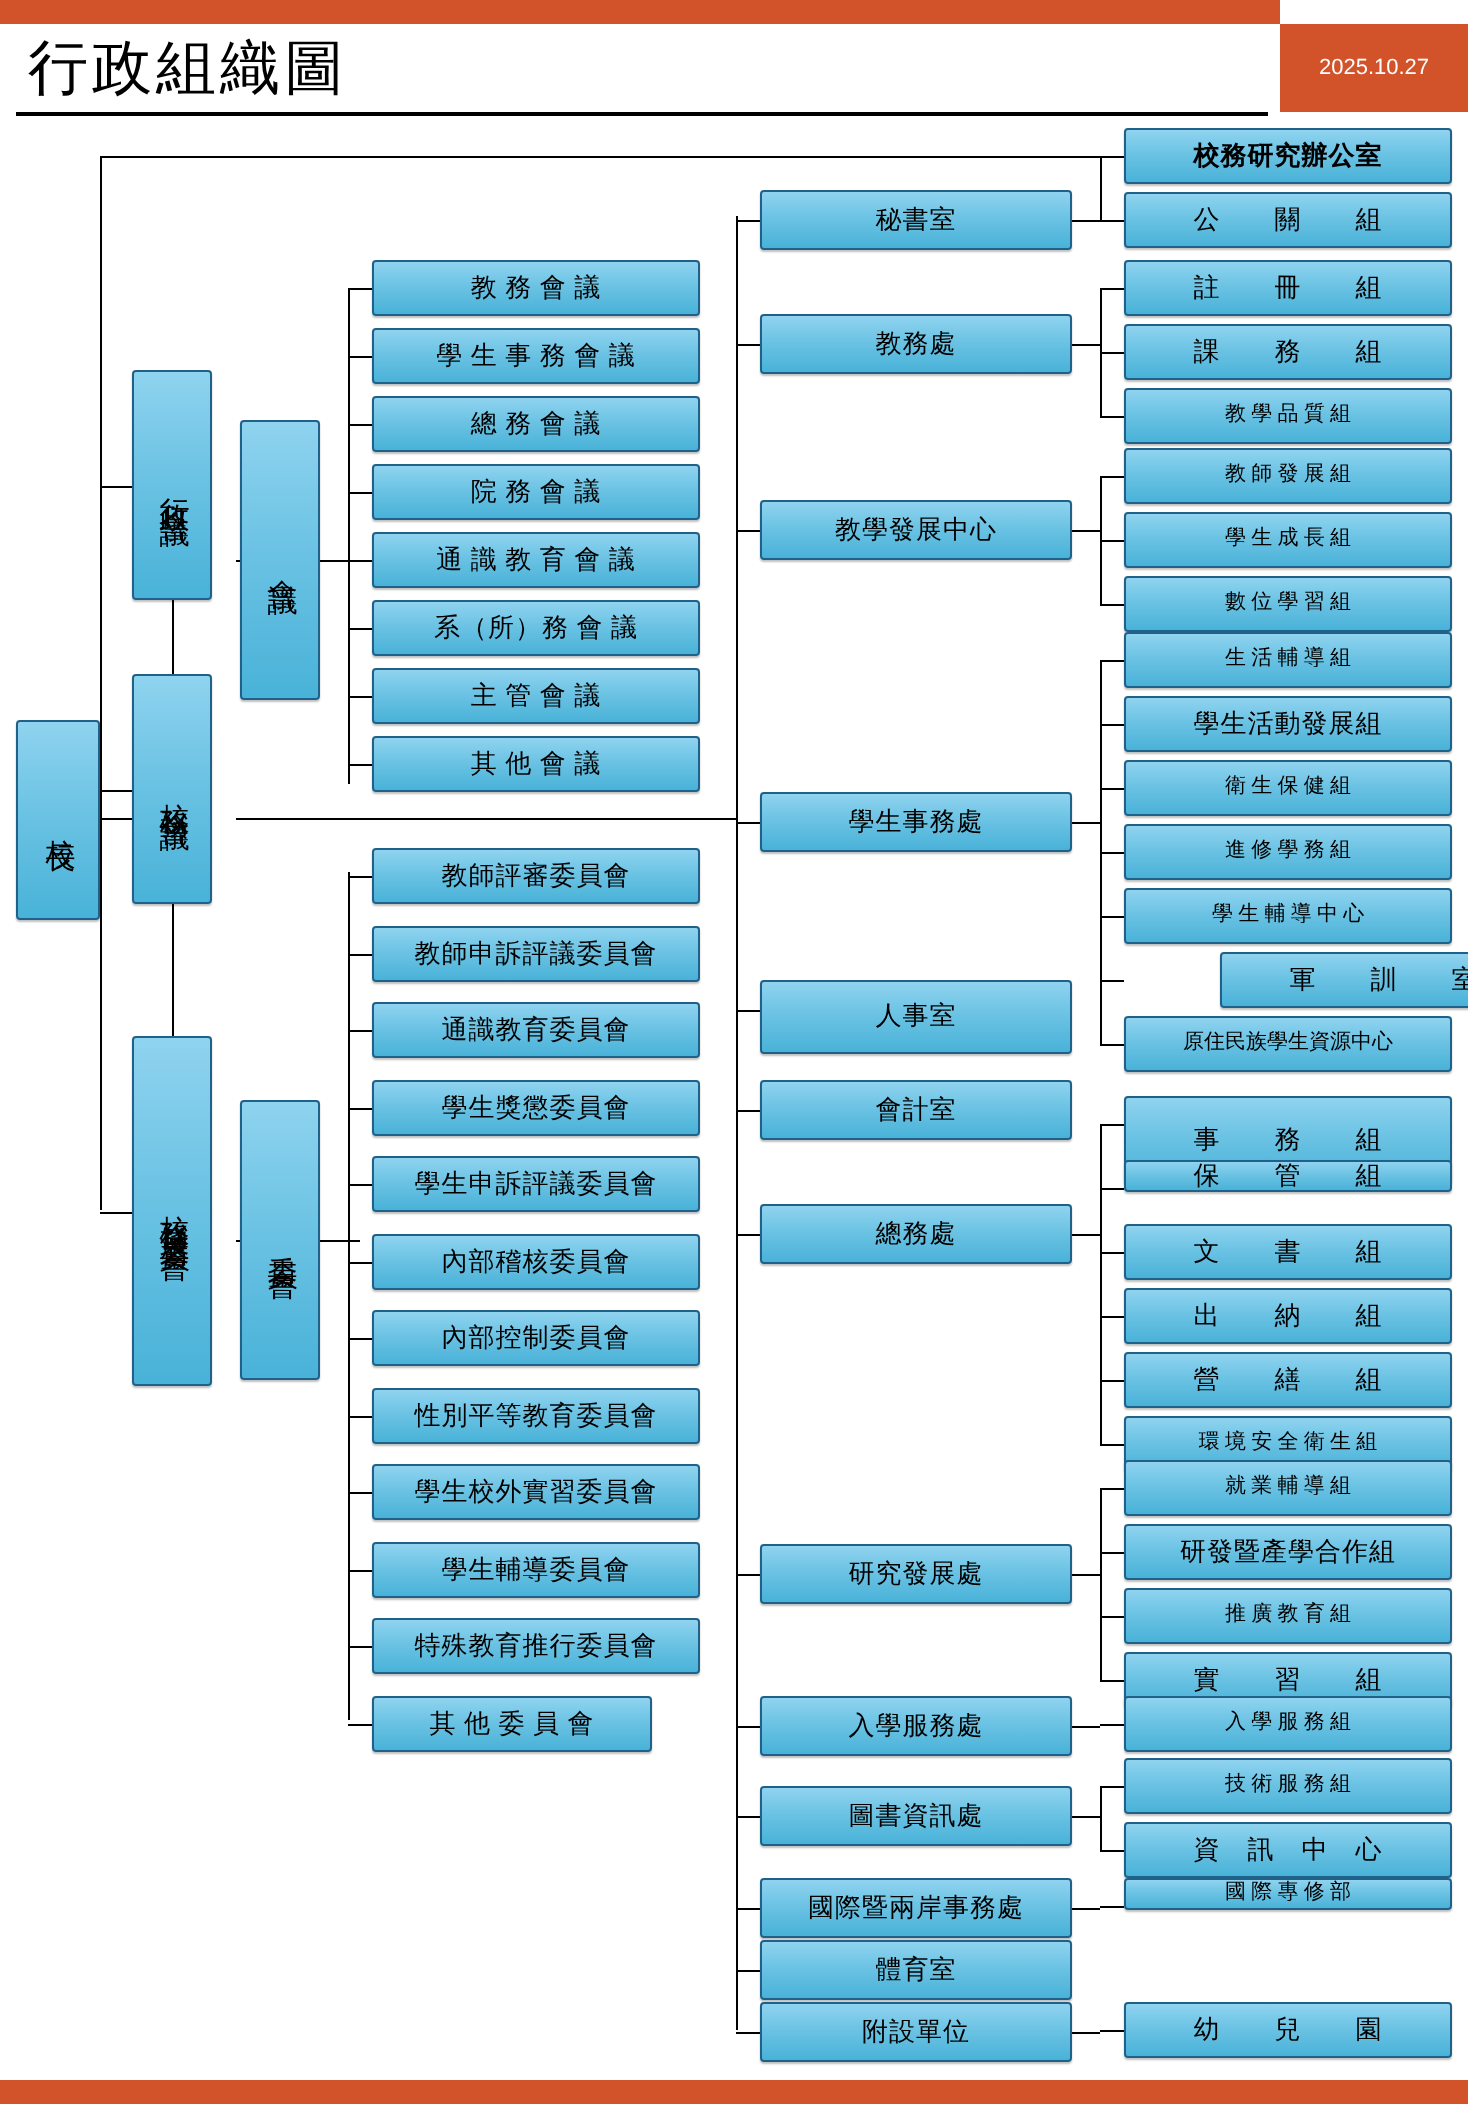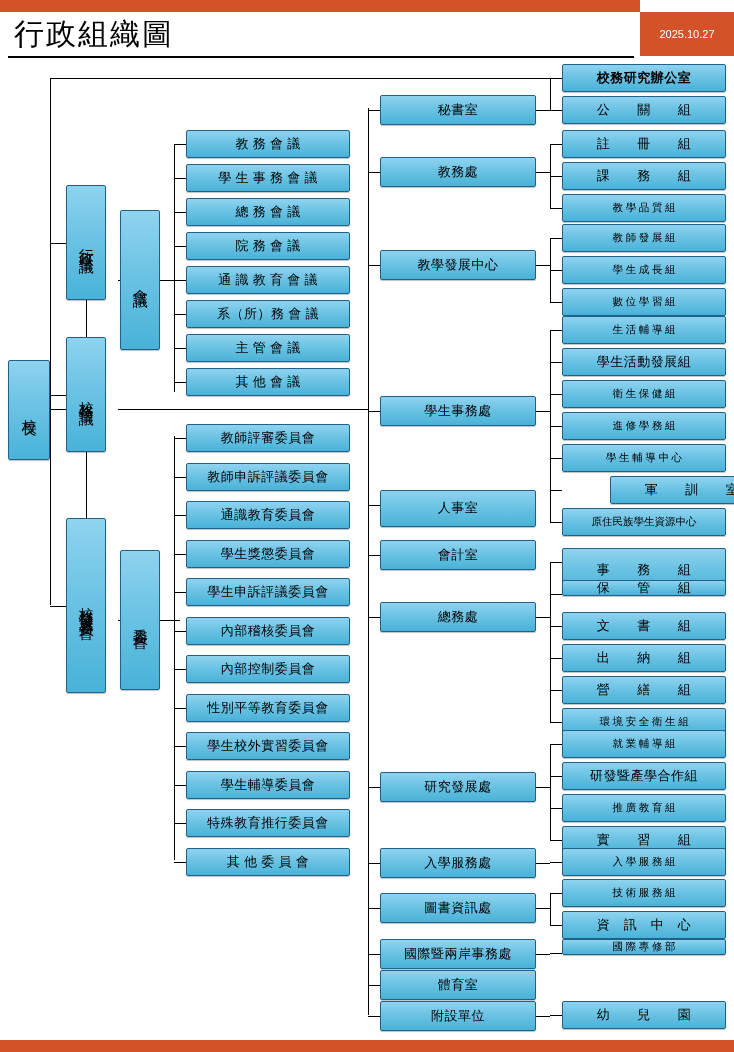--- a/index.html
+++ b/index.html
@@ -133,21 +133,21 @@
     <div class="node small" style="left: 186px; top: 655px; width: 164px; height: 28px;">內部控制委員會</div>
     <div class="ln lnh" style="left: 174px; top: 669px; width: 12px; height: 1px; background: rgb(0, 0, 0);"></div>
     <div class="node small" style="left: 186px; top: 694px; width: 164px; height: 28px;">性別平等教育委員會</div>
     <div class="ln lnh" style="left: 174px; top: 708px; width: 12px; height: 1px; background: rgb(0, 0, 0);"></div>
     <div class="node small" style="left: 186px; top: 732px; width: 164px; height: 28px;">學生校外實習委員會</div>
     <div class="ln lnh" style="left: 174px; top: 746px; width: 12px; height: 1px; background: rgb(0, 0, 0);"></div>
     <div class="node small" style="left: 186px; top: 771px; width: 164px; height: 28px;">學生輔導委員會</div>
     <div class="ln lnh" style="left: 174px; top: 785px; width: 12px; height: 1px; background: rgb(0, 0, 0);"></div>
     <div class="node small" style="left: 186px; top: 809px; width: 164px; height: 28px;">特殊教育推行委員會</div>
     <div class="ln lnh" style="left: 174px; top: 823px; width: 12px; height: 1px; background: rgb(0, 0, 0);"></div>
-    <div class="node small" style="left: 186px; top: 848px; width: 164px; height: 28px;">其 他 委 員 會</div>
+    <div class="node small" style="left: 186px; top: 848px; width: 140px; height: 28px;">其 他 委 員 會</div>
     <div class="ln lnh" style="left: 174px; top: 862px; width: 12px; height: 1px; background: rgb(0, 0, 0);"></div>
     <div class="node small" style="left: 380px; top: 95px; width: 156px; height: 30px;">秘書室</div>
     <div class="ln lnh" style="left: 368px; top: 110px; width: 12px; height: 1px; background: rgb(0, 0, 0);"></div>
     <div class="node small" style="left: 562px; top: 64px; width: 164px; height: 28px; font-weight: bold;">校務研究辦公室</div>
     <div class="ln lnh" style="left: 550px; top: 78px; width: 12px; height: 1px; background: rgb(0, 0, 0);"></div>
     <div class="node small" style="left: 562px; top: 96px; width: 164px; height: 28px;">公　　關　　組</div>
     <div class="ln lnh" style="left: 550px; top: 110px; width: 12px; height: 1px; background: rgb(0, 0, 0);"></div>
     <div class="ln lnv" style="left: 550px; top: 78px; width: 1px; height: 32px; background: rgb(0, 0, 0);"></div>
     <div class="ln lnh" style="left: 536px; top: 110px; width: 14px; height: 1px; background: rgb(0, 0, 0);"></div>
     <div class="node small" style="left: 380px; top: 157px; width: 156px; height: 30px;">教務處</div>

